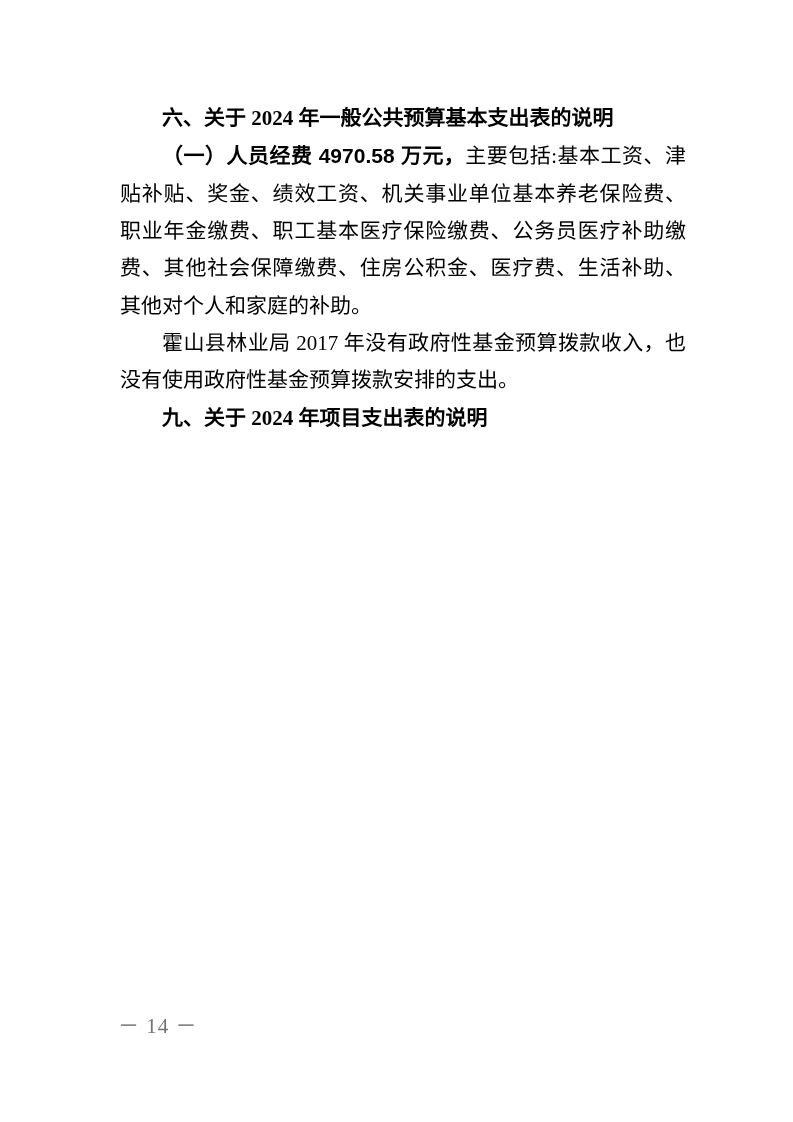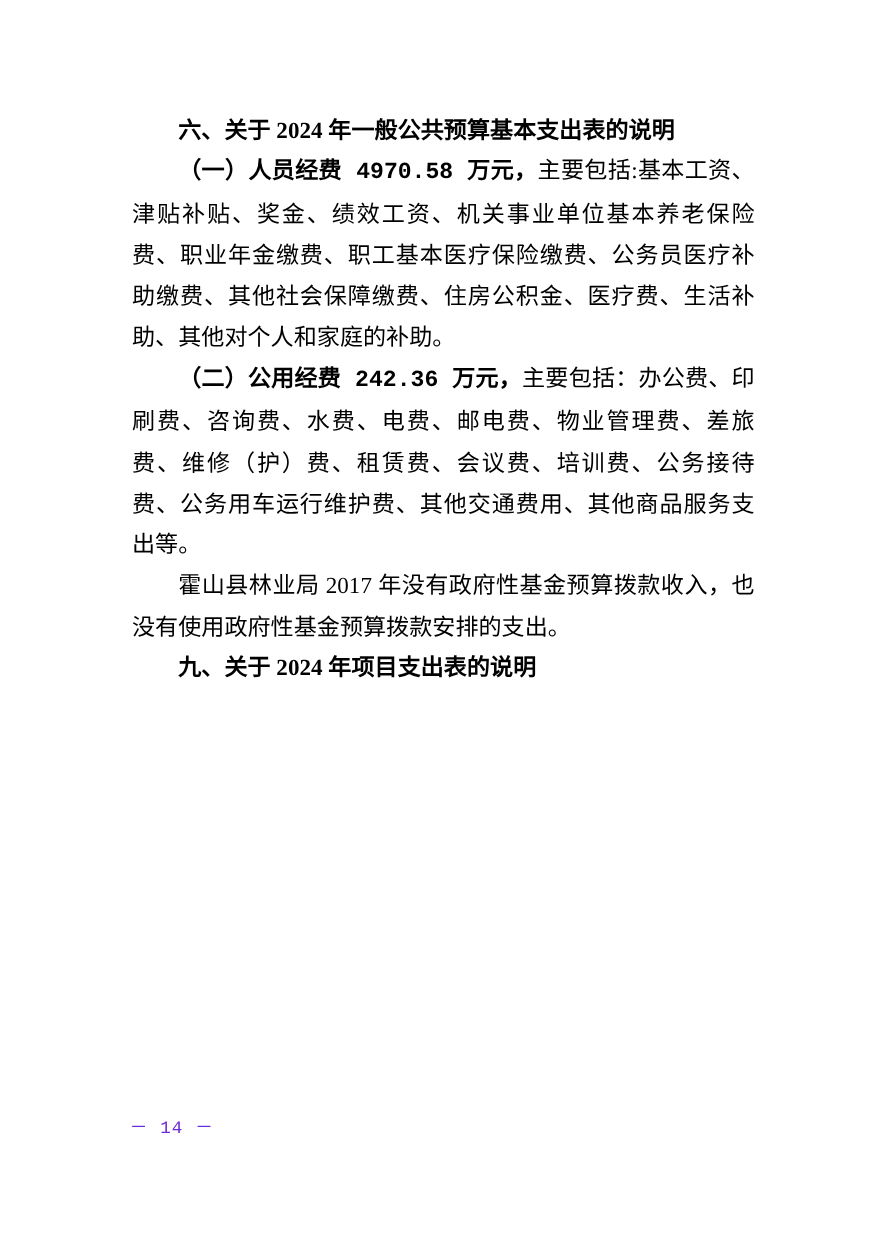--- a/index.html
+++ b/index.html
@@ -33,47 +33,46 @@
     font-size: 21px;
     line-height: 37.32px;
     font-weight: normal;
   }
   .content h2 {
     font-family: Liberation Serif, serif;
     font-weight: 700;
     text-align: left;
   }
   .lead {
-    font-family: Liberation Mono, monospace;
+    font-family: Liberation Sans, sans-serif;
     font-weight: 700;
   }
   .pagenum {
     position: absolute;
     left: 118px;
     top: 1014px;
-    font-size: 16px;
+    font-size: 21px;
     line-height: 24px;
     letter-spacing: 1px;
-    font-family: Liberation Mono, monospace;
-    color: #6d28d9;
+    font-family: Liberation Serif, serif;
+    color: #737373;
   }
 </style>
 </head>
 <body>
 
 <div class="page">
 
   <main class="content">
 
     <h2>六、关于 2024 年一般公共预算基本支出表的说明</h2>
 
 
     <p><span class="lead">（一）人员经费 4970.58 万元，</span><span>主要包括:基本工资、津贴补贴、奖金、绩效工资、机关事业单位基本养老保险费、职业年金缴费、职工基本医疗保险缴费、公务员医疗补助缴费、其他社会保障缴费、住房公积金、医疗费、生活补助、其他对个人和家庭的补助。</span></p>
 
-    <p><span class="lead">（二）公用经费 242.36 万元，</span><span>主要包括：办公费、印刷费、咨询费、水费、电费、邮电费、物业管理费、差旅费、维修（护）费、租赁费、会议费、培训费、公务接待费、公务用车运行维护费、其他交通费用、其他商品服务支出等。</span></p>
 
 
     <p>霍山县林业局 2017 年没有政府性基金预算拨款收入，也没有使用政府性基金预算拨款安排的支出。</p>
 
 
 
     <h2>九、关于 2024 年项目支出表的说明</h2>
 
 
   </main>

